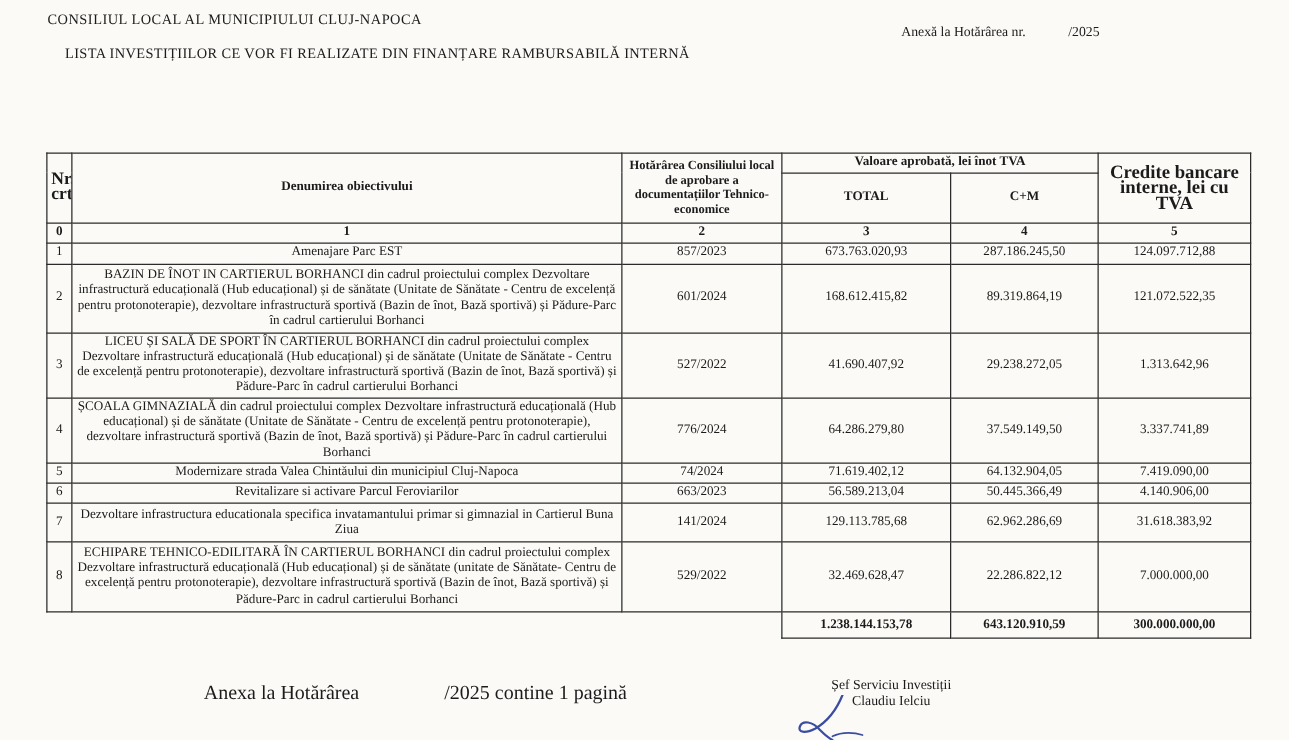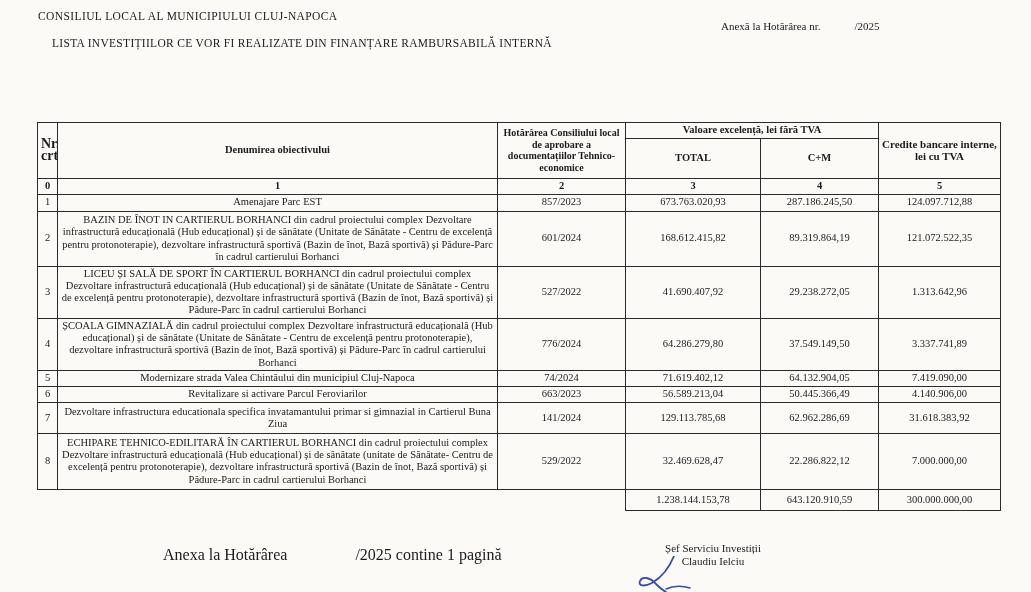--- a/index.html
+++ b/index.html
@@ -39,34 +39,34 @@
   col.c-total { width:135px; }
   col.c-cm    { width:118px; }
   col.c-cred  { width:122px; }
 
   .th-nr { white-space:pre-line; text-align:left; vertical-align:bottom; padding-left:2px; font-size:14px; }
   tr.head-group { height:15px; }
   tr.head-sub   { height:40px; }
   tr.index-row  { height:16px; font-weight:bold; }
   tr.index-row td { font-weight:bold; }
   .th-hcl { font-size:10px; line-height:11.5px; }
-  .th-cred { font-size:11px; }
+  .th-cred { font-size:15px; }
 
   tbody tr:nth-child(1) { height:17px; }
   tbody tr:nth-child(2) { height:55px; }
   tbody tr:nth-child(3) { height:47px; }
   tbody tr:nth-child(4) { height:50px; }
   tbody tr:nth-child(5) { height:16px; }
   tbody tr:nth-child(6) { height:16px; }
   tbody tr:nth-child(7) { height:31px; }
   tbody tr:nth-child(8) { height:56px; }
   tbody td.cell-name { line-height:12.3px; }
 
   tfoot tr { height:21px; }
-  tfoot td { font-weight:normal; }
+  tfoot td { font-weight:bold; }
   tfoot td.no-border { border:none; background:transparent; }
 
   
   .footer-note { left:163px; top:546px; font-size:16px; }
   .footer-note .gap { display:inline-block; width:68px; }
   .signer { left:628px; top:542px; width:170px; text-align:center; font-size:11px; line-height:13px; }
   .signature-svg { left:612px; top:556px; }
 </style>
 </head>
 <body>
@@ -87,21 +87,21 @@
     <col class="c-total">
       <col class="c-cm">
       <col class="c-cred">
   </colgroup>
   <thead>
     <tr class="head-group">
       <th rowspan="2" class="th-nr">Nr.
 crt.</th>
       <th rowspan="2">Denumirea obiectivului</th>
       <th rowspan="2" class="th-hcl">Hotărârea Consiliului local de aprobare a documentațiilor Tehnico-economice</th>
-      <th colspan="2">Valoare excelență, lei fără TVA</th>
+      <th colspan="2">Valoare aprobată, lei înot TVA</th>
       <th rowspan="2" class="th-cred">Credite bancare interne, lei cu TVA</th>
     </tr>
     <tr class="head-sub">
       <th>TOTAL</th>
       <th>C+M</th>
     </tr>
     <tr class="index-row">
       <td>0</td>
       <td>1</td>
       <td>2</td>

